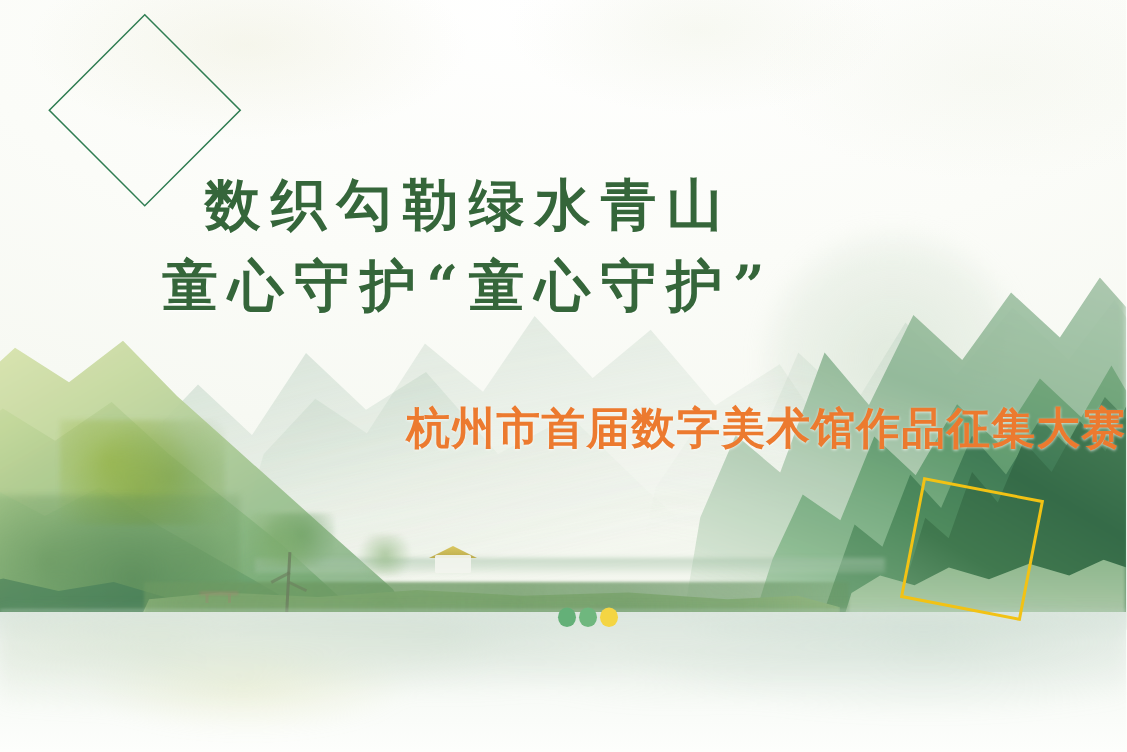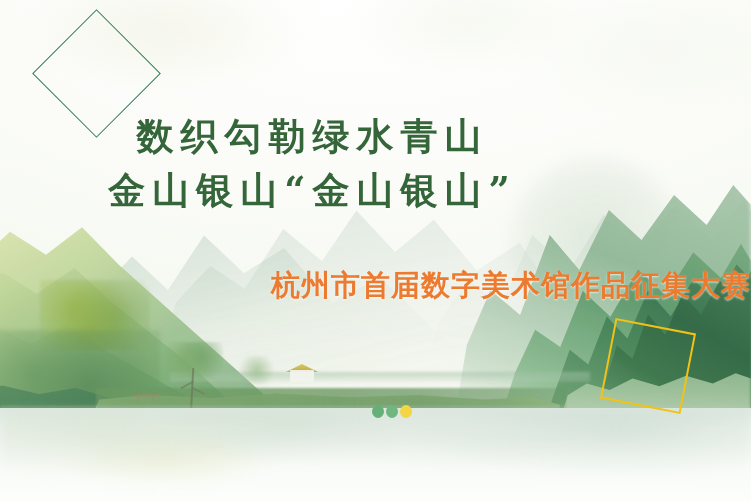--- a/index.html
+++ b/index.html
@@ -316,18 +316,18 @@
   <div class="square-gold"></div>
 
   <div class="dots">
     <span class="dot g1"></span>
     <span class="dot g2"></span>
     <span class="dot y1"></span>
   </div>
 
   <div class="title-block">
     <div class="title-line">数织勾勒绿水青山</div>
-    <div class="title-line">金山银山“金山银山”</div>
+    <div class="title-line">童心守护“童心守护”</div>
   </div>
 
   <div class="subtitle">杭州市首届数字美术馆作品征集大赛</div>
 
 </div>
 
 </body></html>

